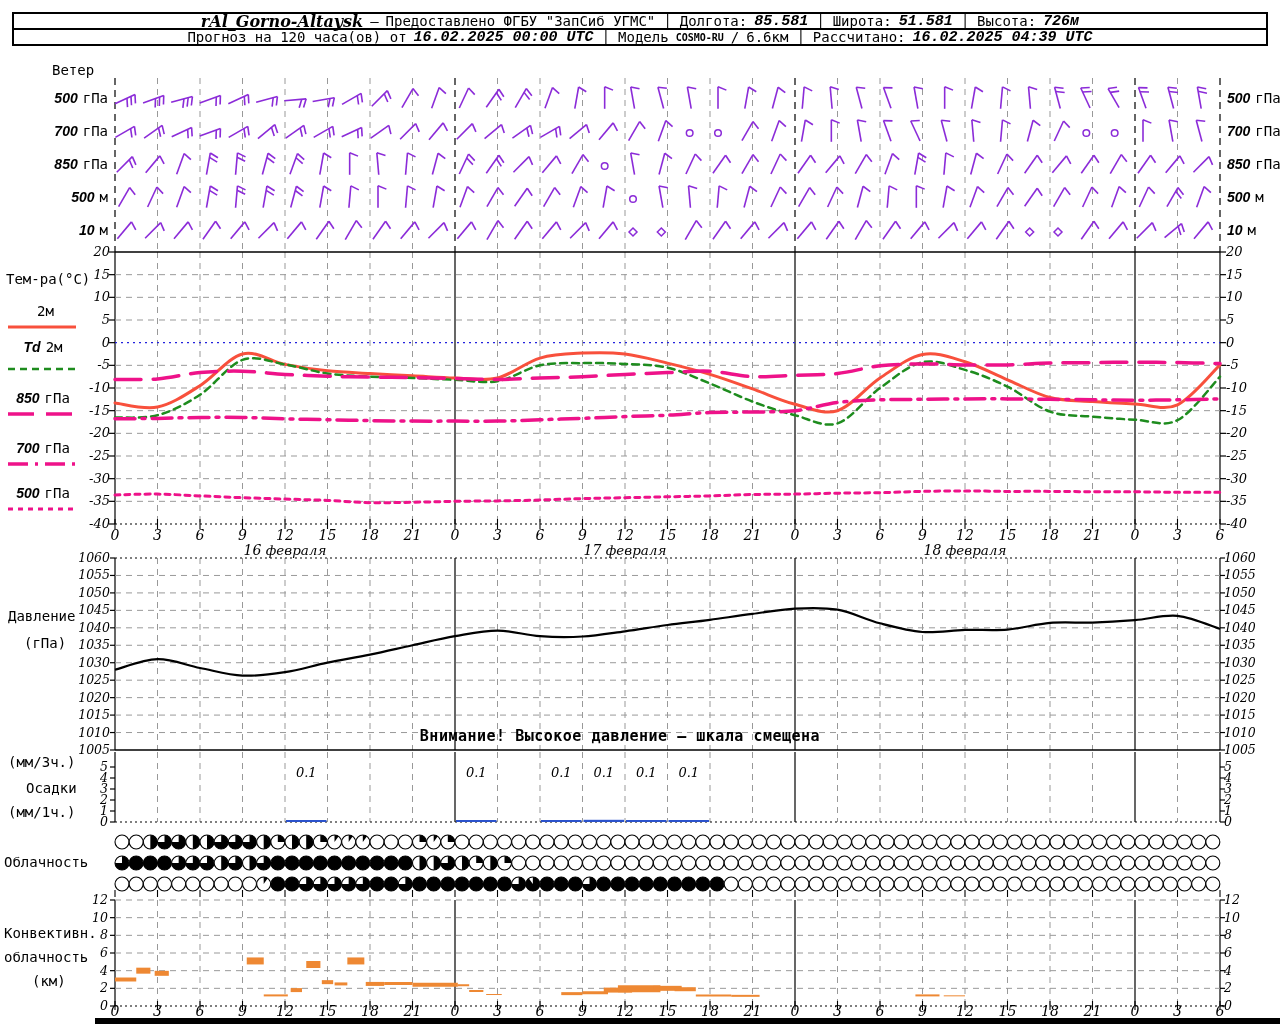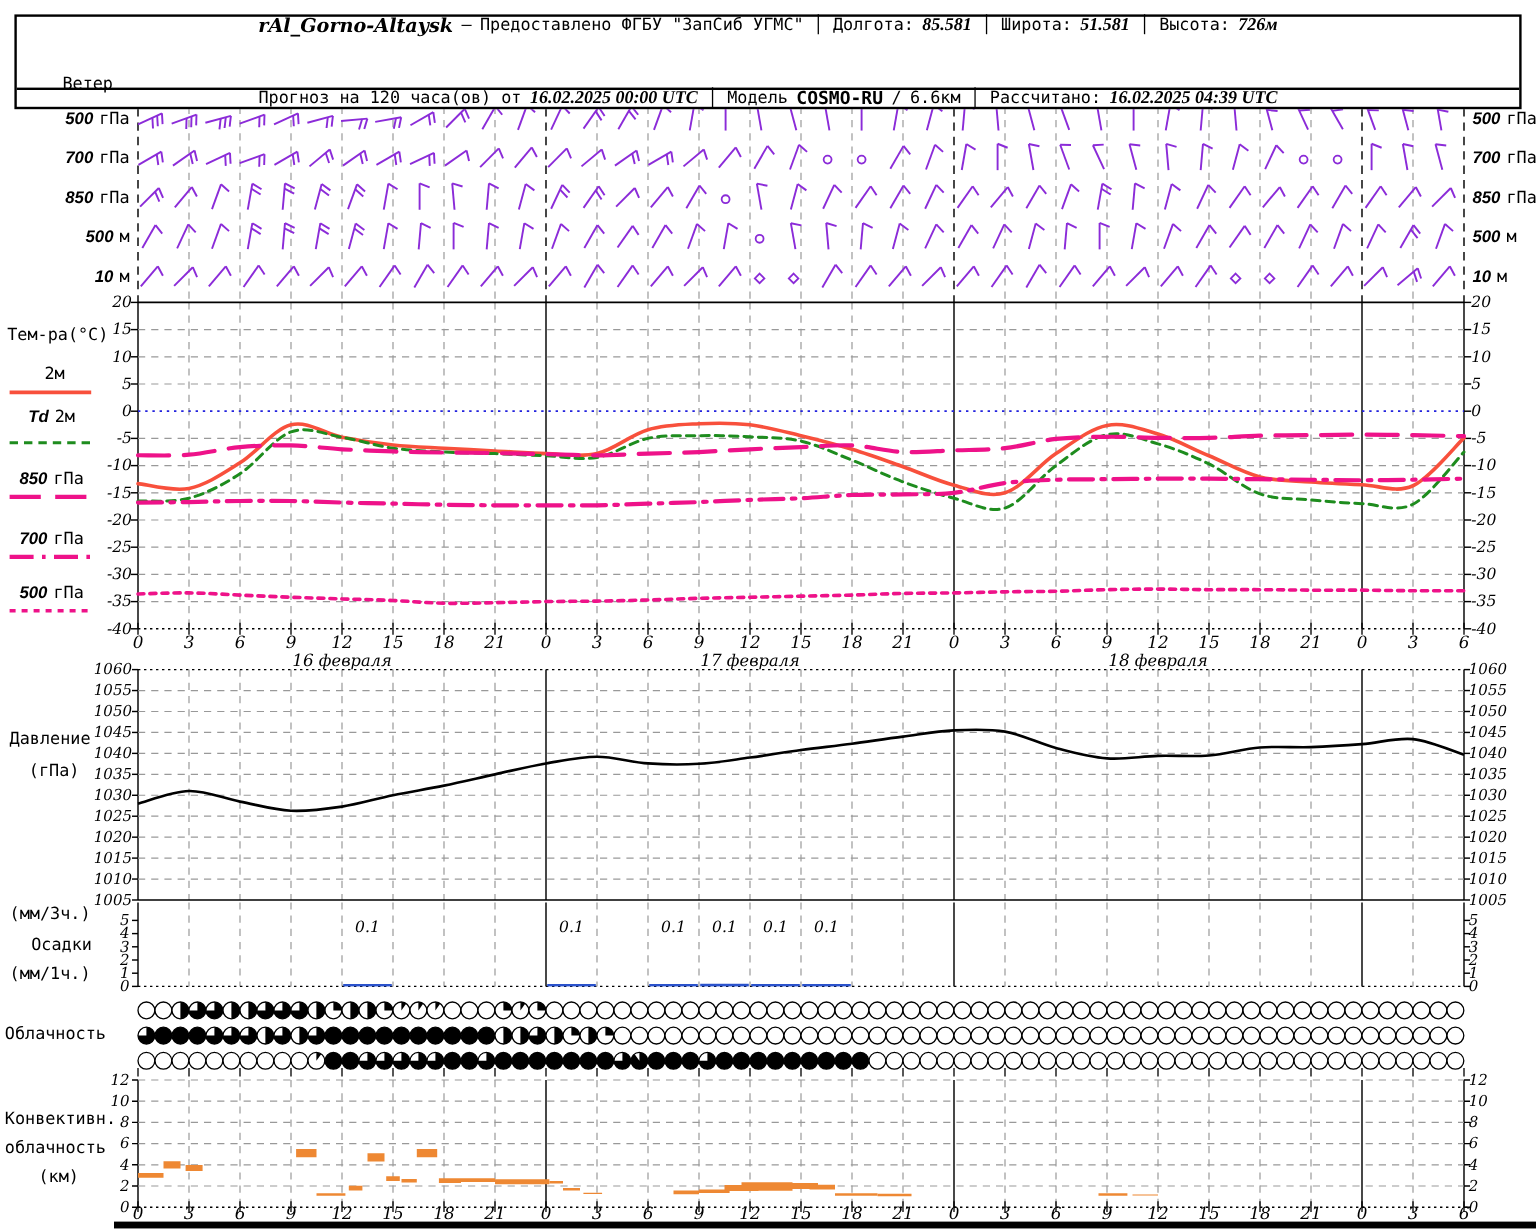--- a/index.html
+++ b/index.html
@@ -1,24 +1,24 @@
 <!DOCTYPE html>
 <html><head>
 <meta charset="utf-8">
 <style>
   html,body{margin:0;padding:0;background:#fff;}
   .page{position:relative;width:1280px;height:1024px;background:#ffffff;overflow:hidden;
         font-family:"DejaVu Sans Mono",monospace;color:#000;}
   .hdr{position:absolute;left:12px;top:12px;width:1252px;border:2px solid #000;background:#fff;}
   .hdr-row{height:14px;display:flex;align-items:center;justify-content:center;gap:7px;
            font-size:14px;white-space:nowrap;}
-  .hdr-row + .hdr-row{border-top:2px solid #000;margin-top:45px;}
+  .hdr-row + .hdr-row{border-top:2px solid #000;}
   .station{font-family:"DejaVu Serif",serif;font-style:italic;font-weight:bold;font-size:16px;}
-  .hnum{font-family:Liberation Serif, serif;font-style:italic;font-weight:bold;font-size:15px;}
-  .hbold{font-weight:bold;font-size:15px;}
+  .hnum{font-family:Liberation Mono, monospace;font-style:italic;font-weight:bold;font-size:15px;}
+  .hbold{font-weight:bold;font-size:10px;}
   .sep{padding:0 1px;}
   .lbl{position:absolute;font-size:14px;white-space:nowrap;}
   .lbl .n{font-family:Liberation Sans, sans-serif;font-style:italic;font-weight:bold;font-size:14px;padding-right:5px;}
   .ra{text-align:right;}
   .warning{position:absolute;left:320px;top:727px;width:600px;text-align:center;
            font-weight:bold;font-size:15px;letter-spacing:.5px;}
   .bottom-strip{position:absolute;left:95px;top:1018px;width:1185px;height:6px;background:#000;}
   svg{position:absolute;left:0;top:0;}
   svg text{fill:#000;}
   text.tick{font-family:"DejaVu Serif",serif;font-style:italic;}
@@ -1328,15 +1328,16 @@
   <div class="lbl" style="left:8px;top:608px;">Давление</div>
   <div class="lbl" style="left:24px;top:635px;">(гПа)</div>
   <div class="lbl" style="left:8px;top:754px;">(мм/3ч.)</div>
   <div class="lbl" style="left:14px;top:780px;margin-left:12px;">Осадки</div>
   <div class="lbl" style="left:8px;top:804px;">(мм/1ч.)</div>
   <div class="lbl" style="left:4px;top:854px;">Облачность</div>
   <div class="lbl" style="left:4px;top:925px;">Конвективн.</div>
   <div class="lbl" style="left:4px;top:949px;">облачность</div>
   <div class="lbl" style="left:32px;top:973px;">(км)</div>
 
+  <div class="warning">Внимание! Высокое давление — шкала смещена</div>
 
   <div class="bottom-strip"></div>
 </div>
 
 </body></html>

